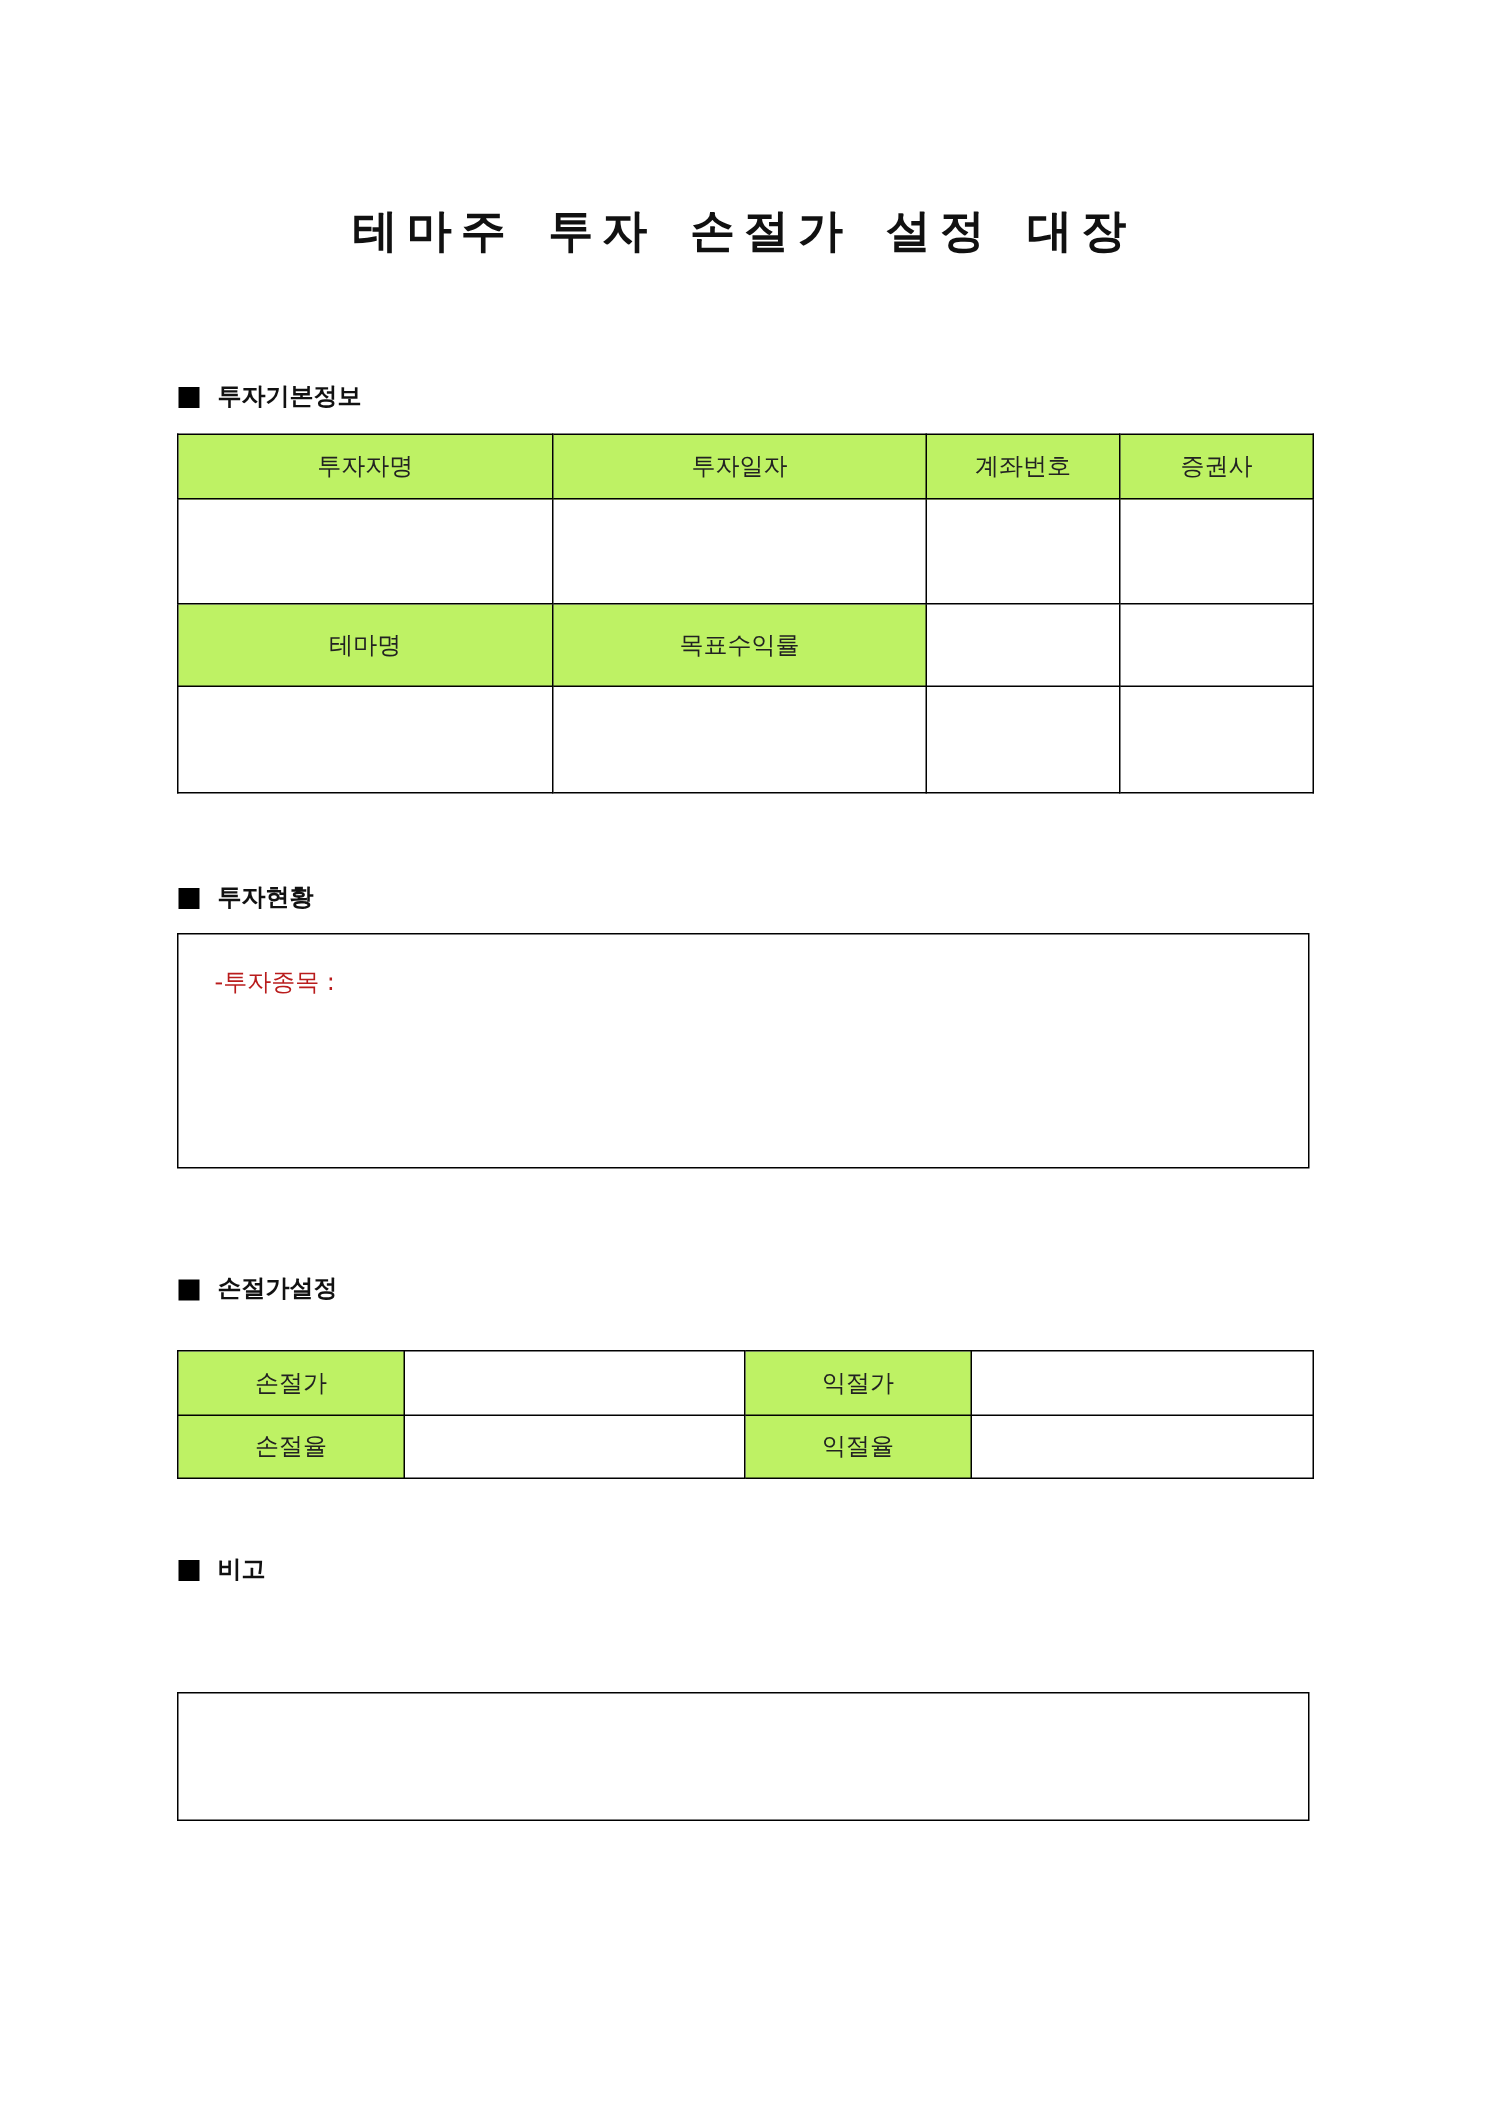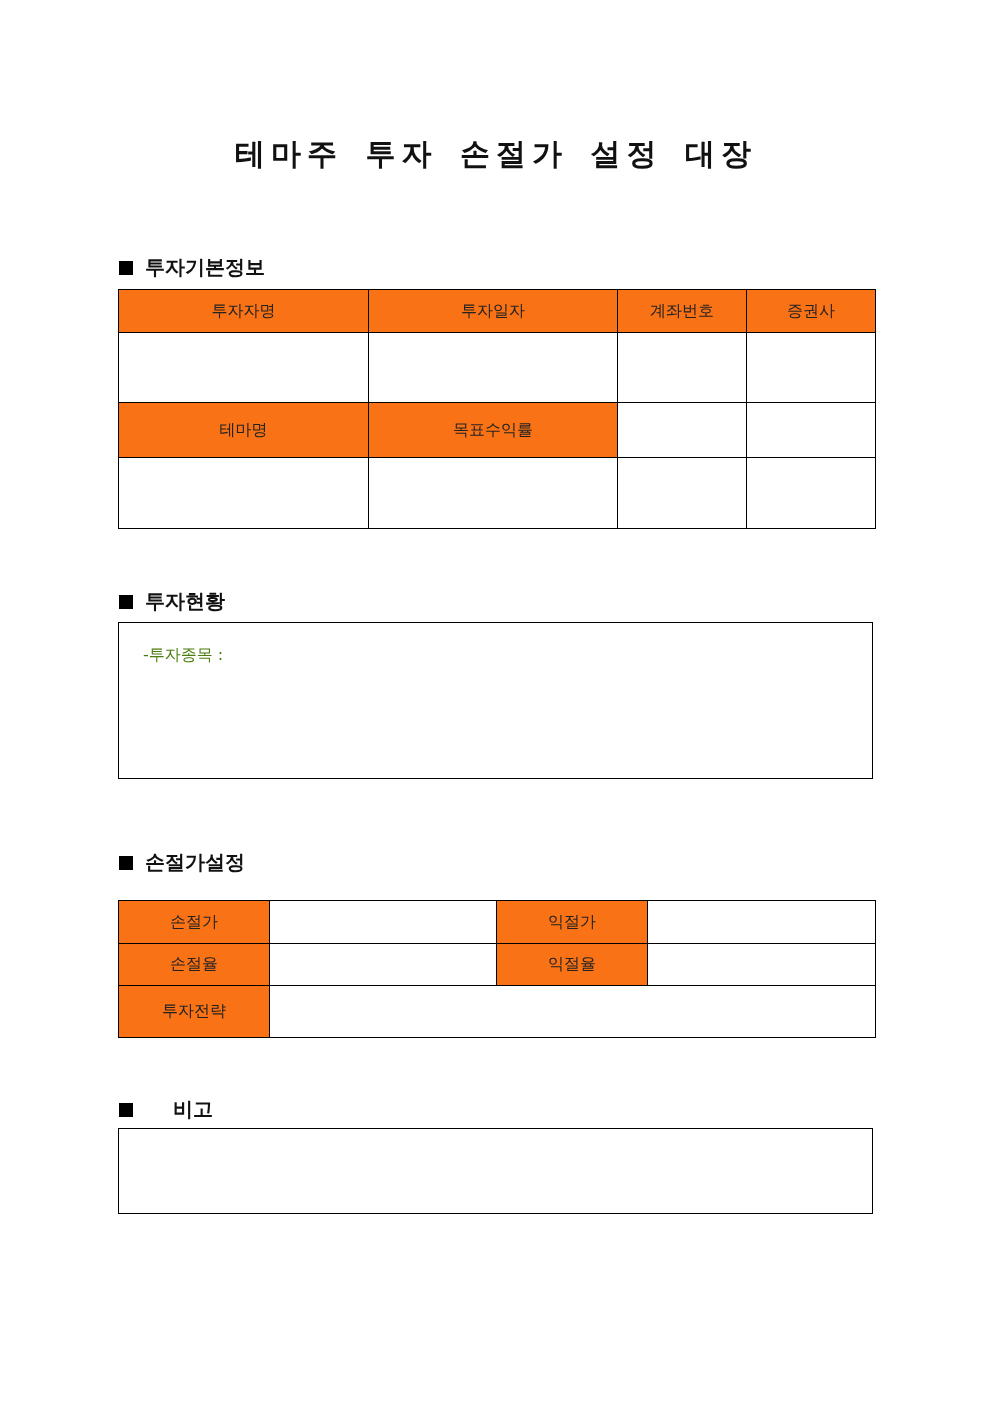--- a/index.html
+++ b/index.html
@@ -1,24 +1,24 @@
 <!DOCTYPE html>
 <html><head>
 <meta charset="utf-8">
 <style>
   html, body { margin: 0; padding: 0; background: #ffffff; }
   body { width: 992px; height: 1403px; position: relative; font-family: "DejaVu Sans", "Liberation Sans", sans-serif; color: #111; overflow: hidden; }
   .title { position: absolute; left: 0; top: 134px; width: 992px; text-align: center; font-size: 30px; font-weight: bold; letter-spacing: 6px; word-spacing: 6px; }
-  .section-heading { position: absolute; left: 119px; font-size: 20px; font-weight: bold; display: flex; align-items: center; }
+  .section-heading { position: absolute; left: 119px; font-size: 16px; font-weight: bold; display: flex; align-items: center; }
   .section-heading .square { display: inline-block; width: 14px; height: 14px; background: #000; margin-right: 12px; }
   table.grid { position: absolute; left: 118px; border-collapse: collapse; table-layout: fixed; }
   table.grid td { border: 1.3px solid #000; padding: 0; text-align: center; vertical-align: middle; font-size: 16px; color: #222; }
-  table.grid td.label { background: #f97316; }
+  table.grid td.label { background: #bef264; }
   .box { position: absolute; left: 118px; width: 755px; border: 1.3px solid #000; box-sizing: border-box; }
-  .box .line { font-size: 16px; color: #4d7c0f; height: 26px; line-height: 26px; }
+  .box .line { font-size: 16px; color: #b91c1c; height: 26px; line-height: 26px; }
 </style>
 </head>
 <body>
 
 <div class="title">테마주 투자 손절가 설정 대장</div>
 
 <div class="section-heading" style="top:254px;">
   <span class="square"></span>
   <span>투자기본정보</span>
 </div>
@@ -88,25 +88,21 @@
     <td></td>
     <td class="label">익절가</td>
     <td></td>
   </tr>
   <tr style="height:42px;padding-left:36px;">
     <td class="label">손절율</td>
     <td></td>
     <td class="label">익절율</td>
     <td></td>
   </tr>
-  <tr style="height:52px;">
-    <td class="label">투자전략</td>
-    <td colspan="3"></td>
-  </tr>
 </tbody>
   </table>
 
-<div class="section-heading" style="top:1096px;gap:28px;">
+<div class="section-heading" style="top:1036px;">
   <span class="square"></span>
   <span>비고</span>
 </div>
 
 <div class="box" style="top:1128px; height:86px;"></div>
 
 </body></html>

